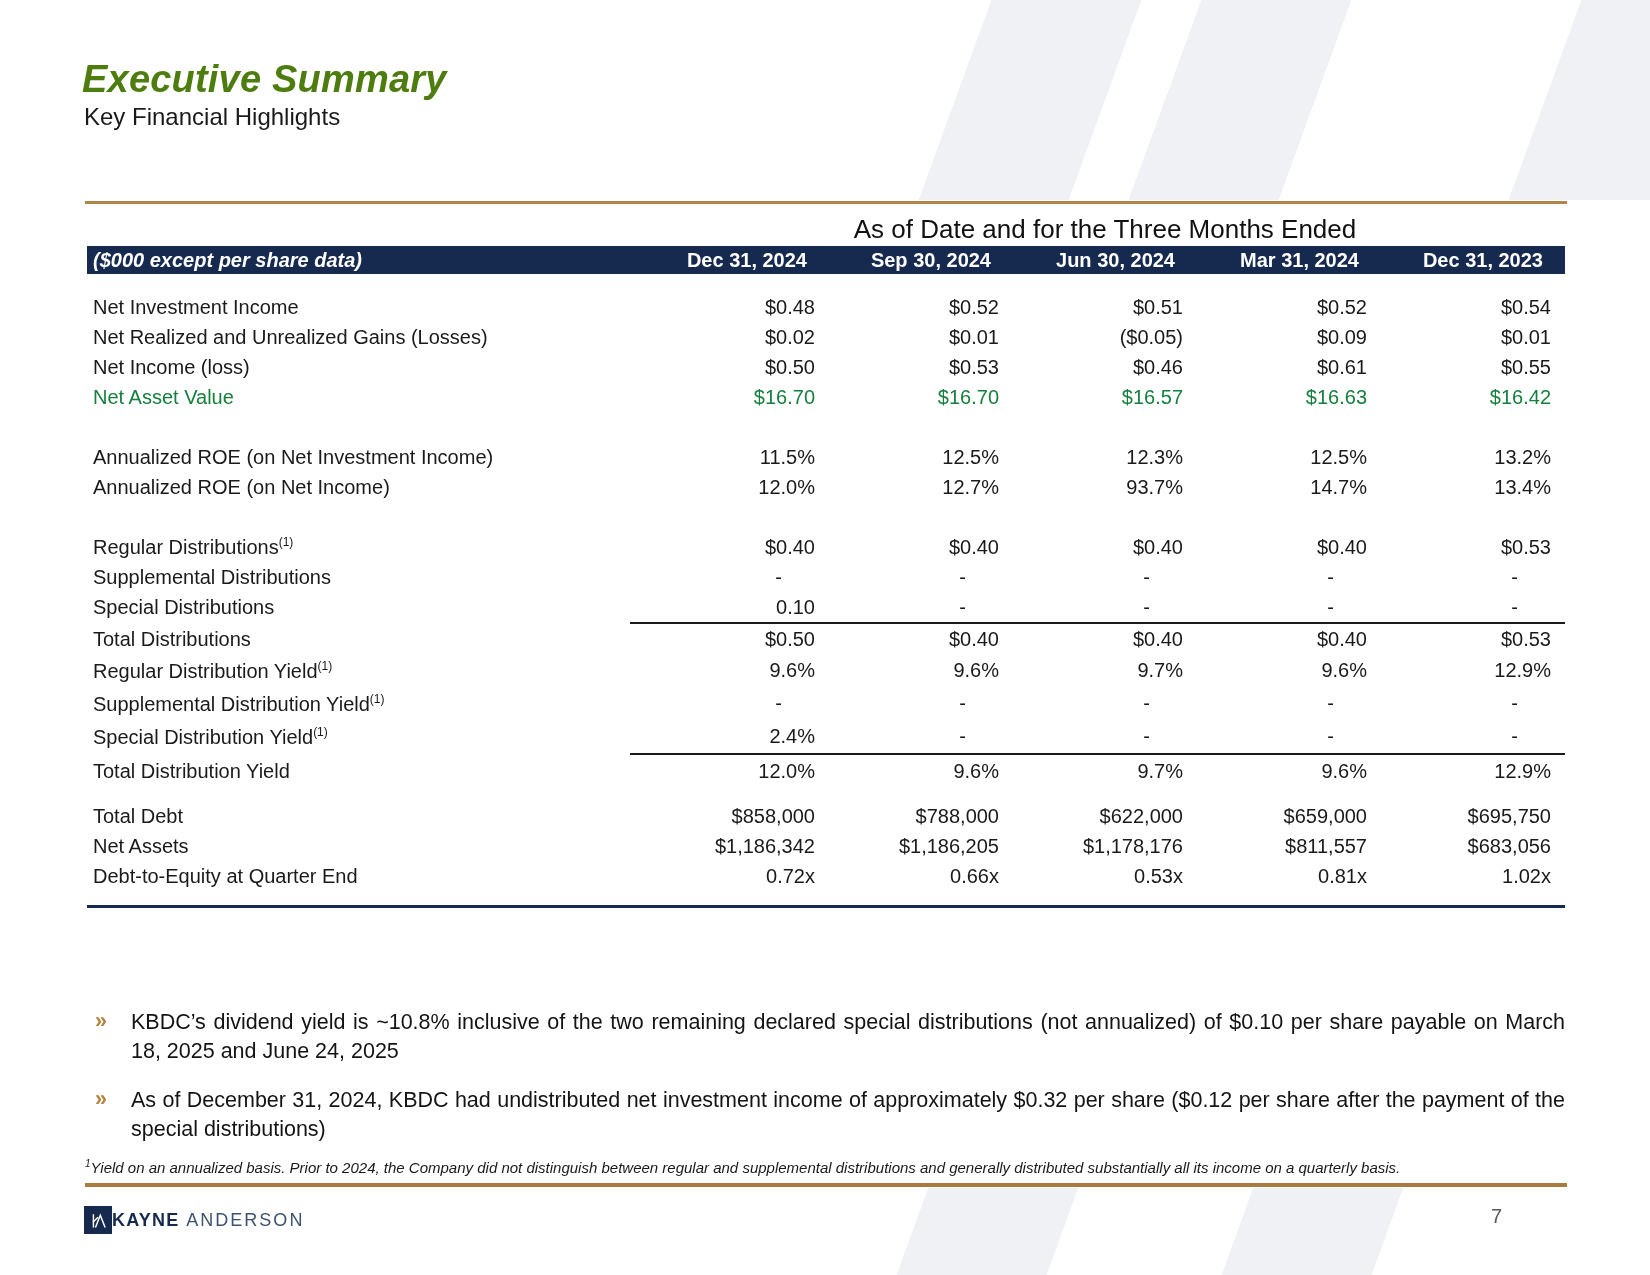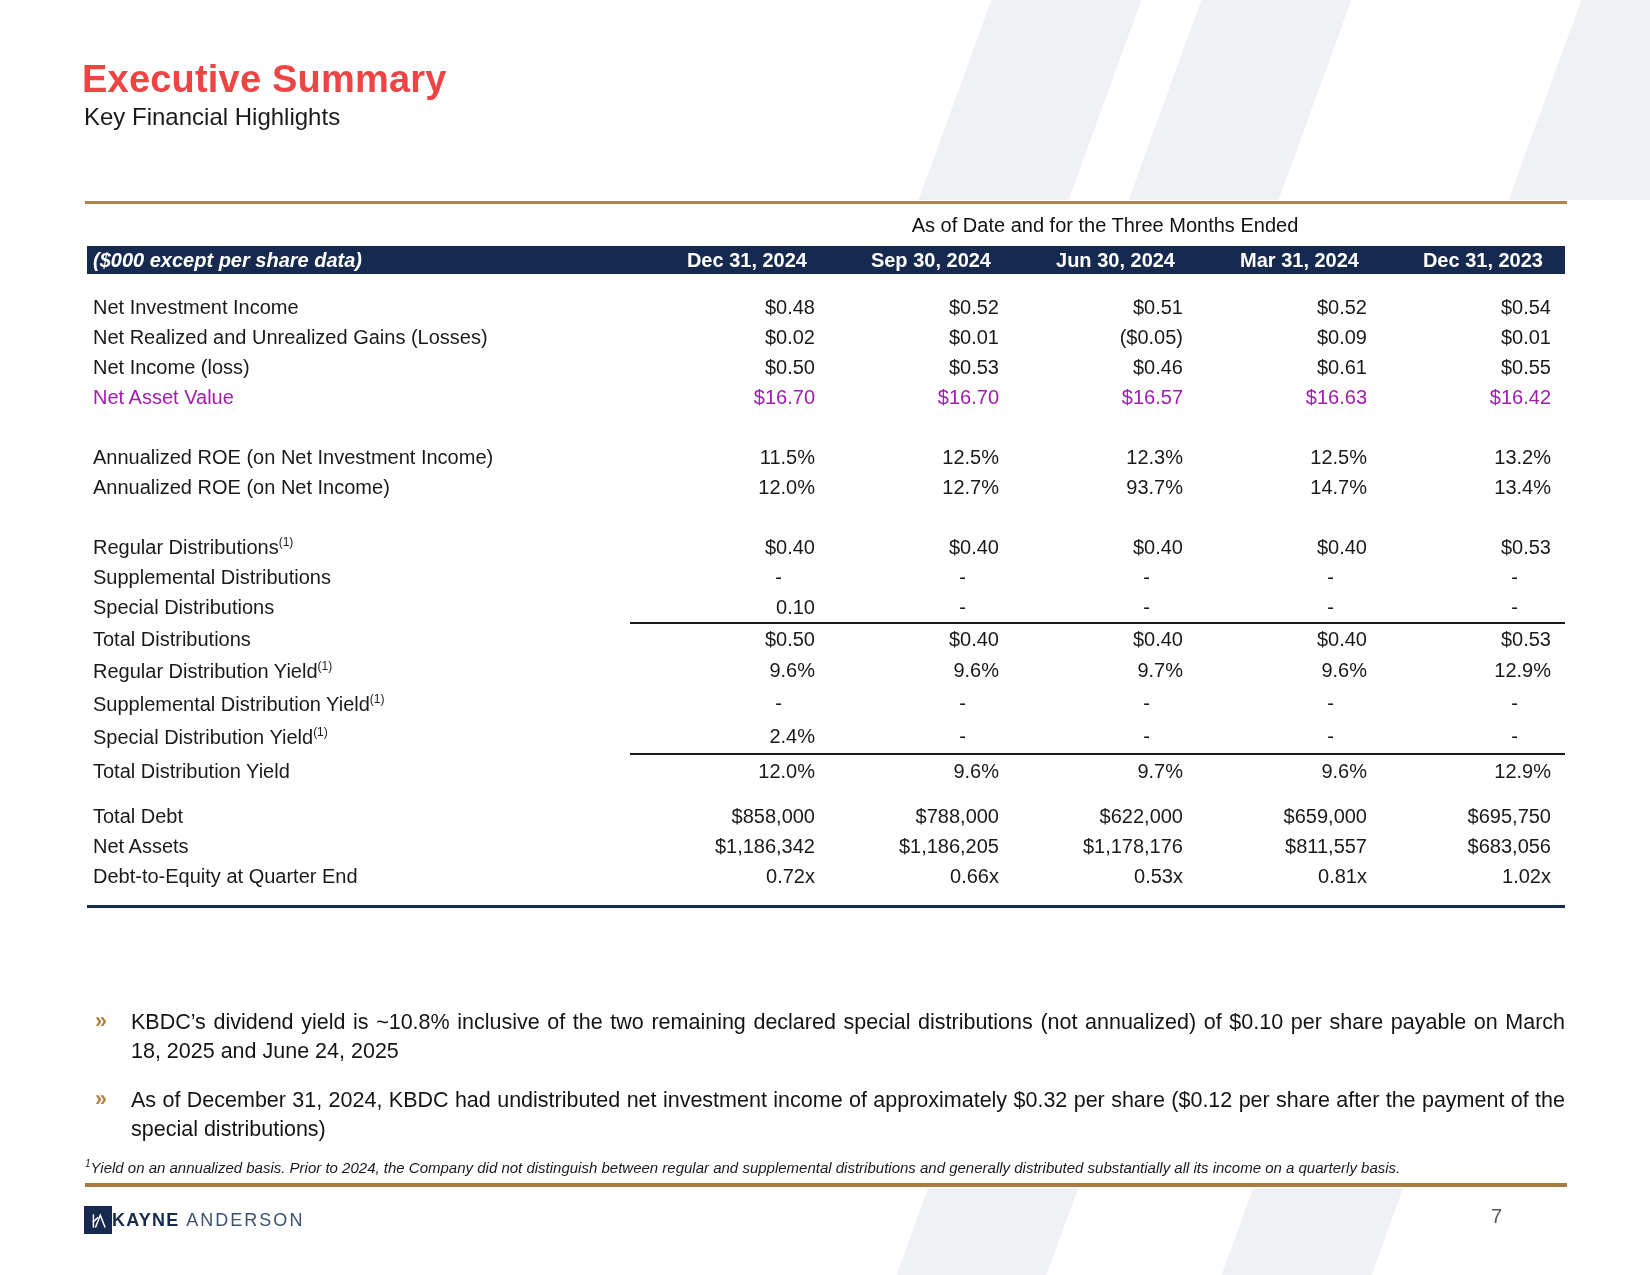--- a/index.html
+++ b/index.html
@@ -13,33 +13,33 @@
   .decor.bottom { top:1188px; height:87px; }
   .band { position:absolute; background:#f0f1f4; transform:skewX(-20deg); }
   .decor.top .band { top:-30px; height:260px; width:150px; }
   .decor.top .b1 { left:955px; }
   .decor.top .b2 { left:1165px; }
   .decor.top .b3 { left:1545px; width:170px; }
   .decor.bottom .band { top:-10px; height:120px; width:150px; }
   .decor.bottom .b1 { left:910px; }
   .decor.bottom .b2 { left:1235px; }
 
-  .title { position:absolute; left:82px; top:58px; font-size:38px; font-weight:700; color:#ef4444; letter-spacing:.2px; }
+  .title { position:absolute; left:82px; top:58px; font-size:38px; font-weight:700; color:#4d7c0f; letter-spacing:.2px;font-style:italic; }
   .subtitle { position:absolute; left:84px; top:103px; font-size:24px; color:#1a1a1a; }
 
   .rule-top { position:absolute; left:85px; top:201px; width:1482px; height:3px; background:#b0854a; }
-  .caption { position:absolute; left:645px; top:214px; width:920px; text-align:center; font-size:20px; color:#111; }
+  .caption { position:absolute; left:645px; top:214px; width:920px; text-align:center; font-size:26px; color:#111; }
 
   .table { position:absolute; left:87px; top:246px; width:1478px; }
   .t-head { display:flex; align-items:center; background:#152a4e; color:#ffffff; height:28px; font-size:20px; font-weight:700; }
   .t-head .lbl { flex:1; padding-left:6px; font-style:italic; }
   .t-head .col { width:184px; text-align:right; padding-right:22px; box-sizing:border-box; }
   .t-row { display:flex; align-items:center; height:30px; font-size:20px; }
   .t-row.tall { height:33px; }
-  .t-row.muted { color:#a21caf; }
+  .t-row.muted { color:#15803d; }
   .t-row .lbl { flex:1; padding-left:6px; white-space:nowrap; }
   .t-row .val { width:184px; text-align:right; padding-right:14px; box-sizing:border-box; }
   .t-row .val.dash { padding-right:47px; }
   .lbl sup { font-size:12px; }
   .t-rule { height:2px; background:#1a1a1a; margin-left:543px; }
   .t-sec:nth-child(1) { margin-top:18px; }
   .t-sec:nth-child(2) { margin-top:30px; }
   .t-sec:nth-child(3) { margin-top:30px; }
   .t-sec:nth-child(4) { }
   .t-sec:nth-child(5) { margin-top:13px; }

